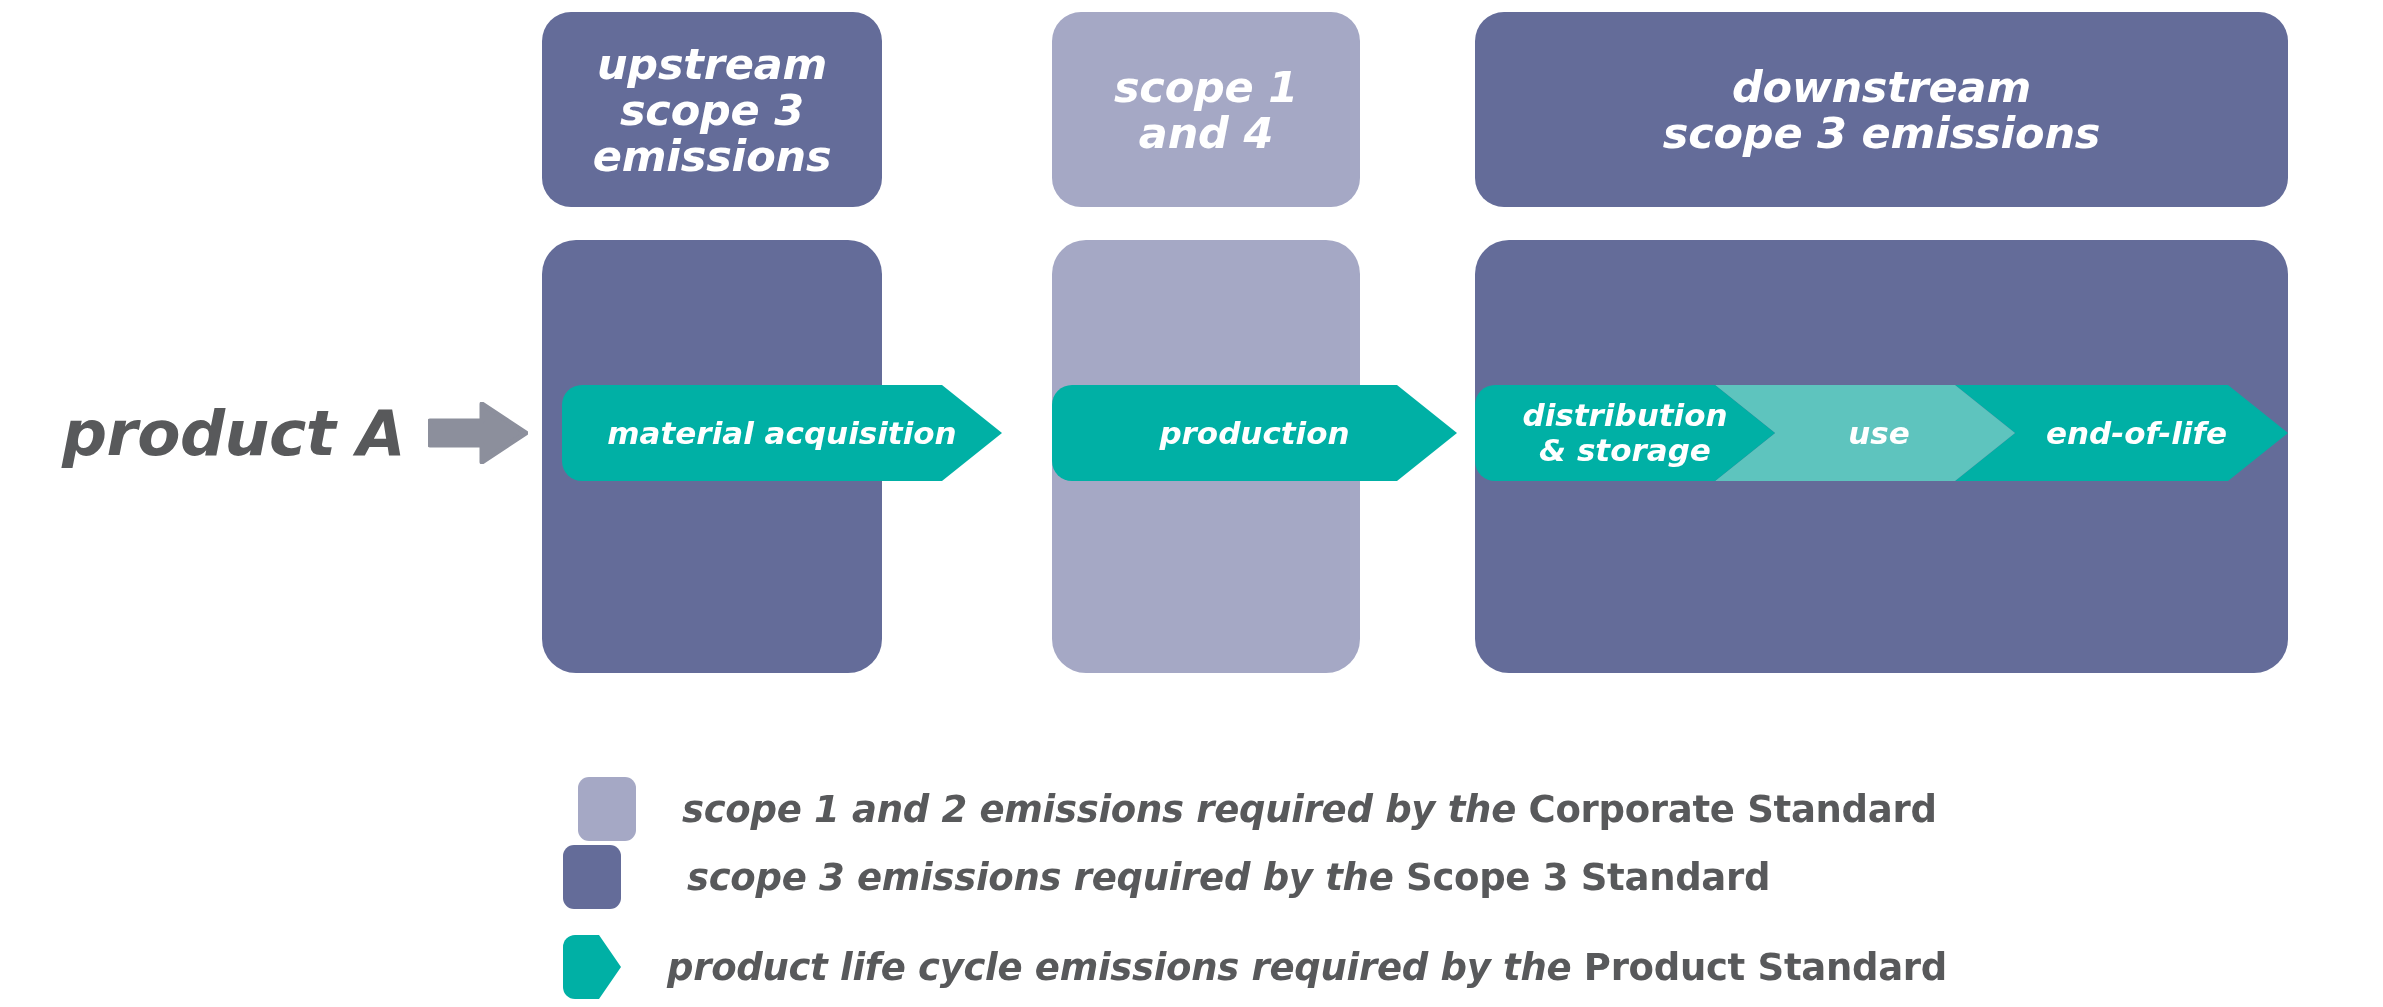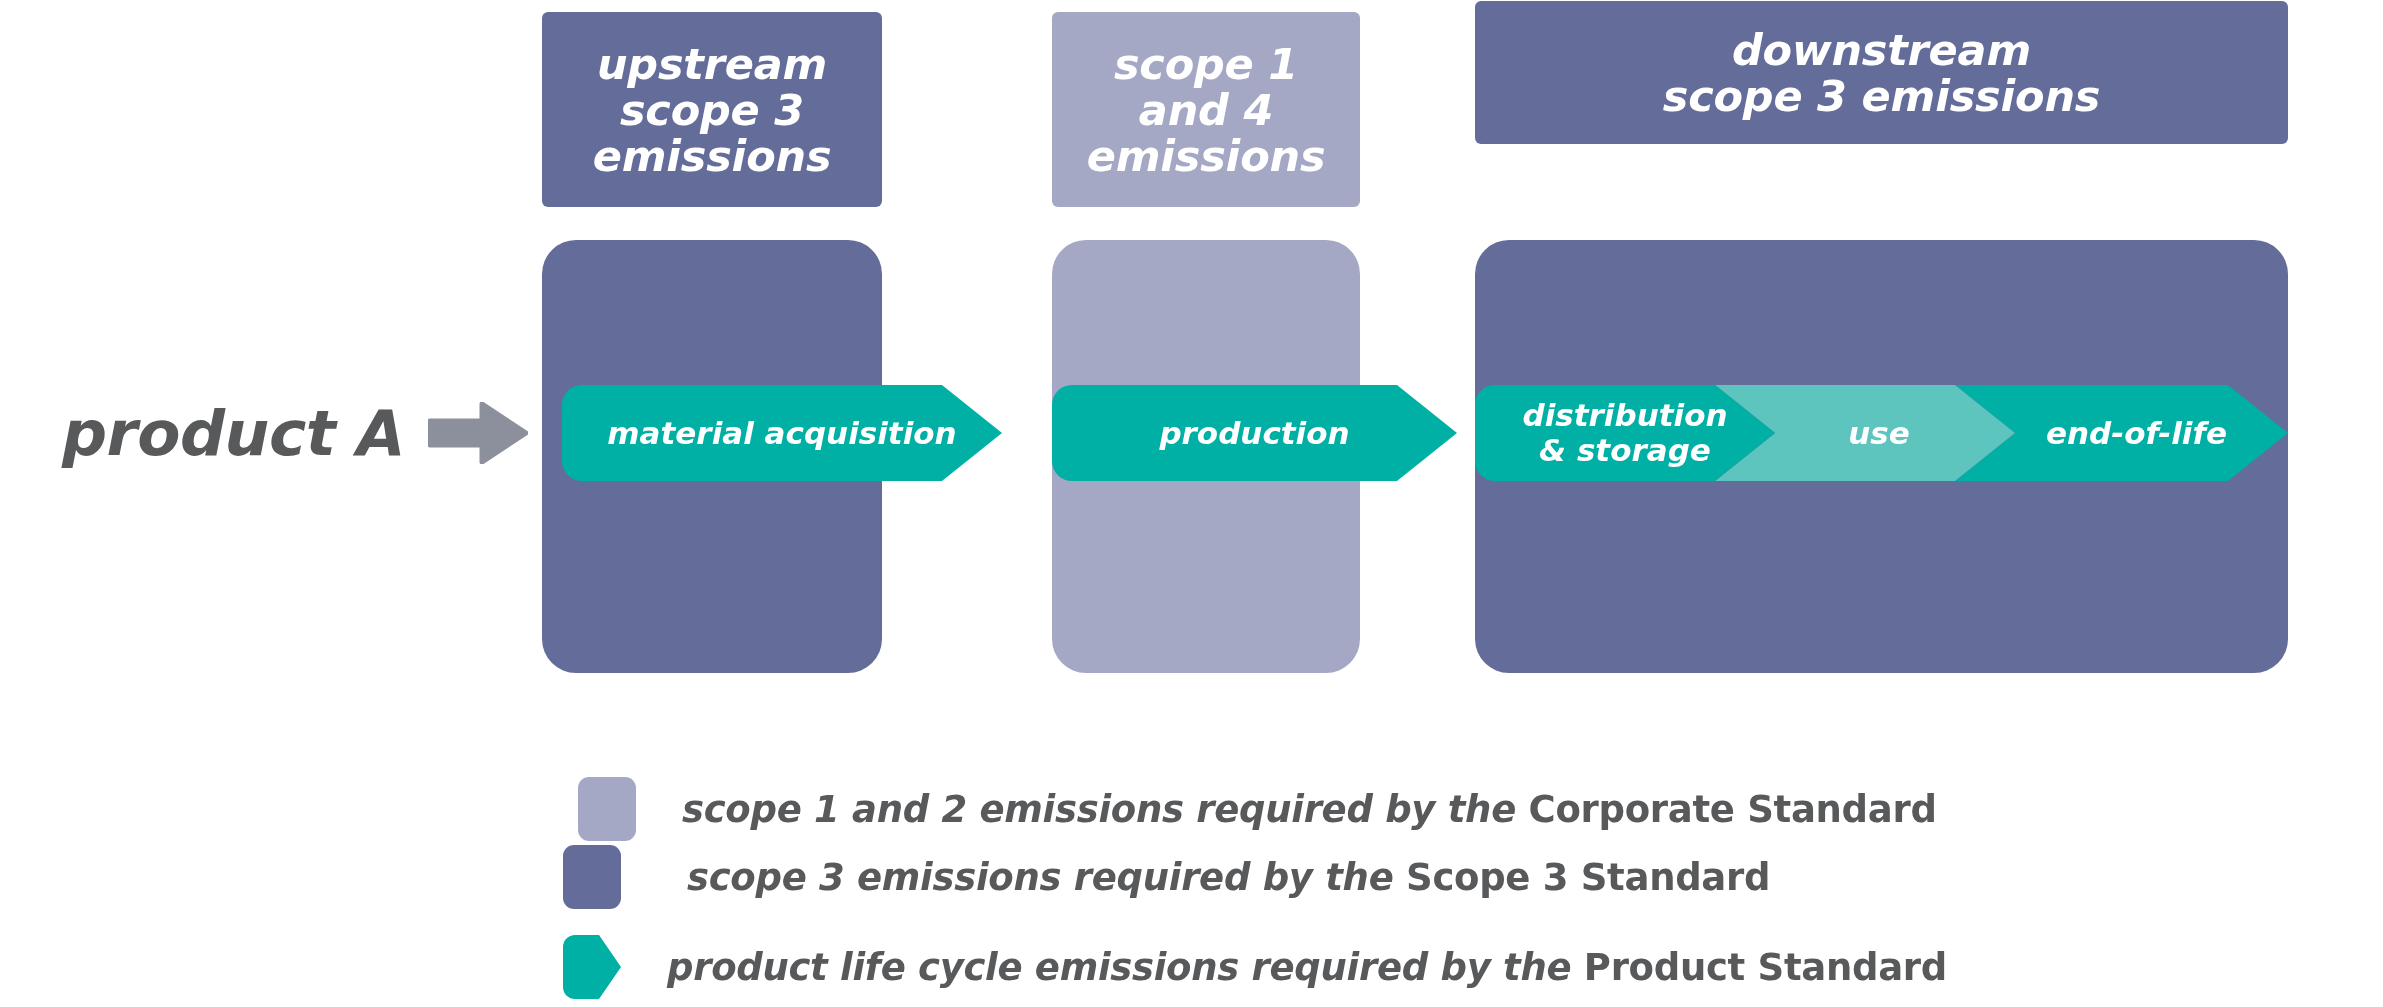--- a/index.html
+++ b/index.html
@@ -8,21 +8,21 @@
     width:2383px;height:1007px;
     background:#ffffff;
     font-family:"DejaVu Sans","Liberation Sans",sans-serif;
     overflow:hidden;
   }
   #stage{position:relative;width:2383px;height:1007px;}
 
   
   .hdr-box{
     position:absolute;
-    border-radius:6px;
+    border-radius:29px;
     display:flex;align-items:center;justify-content:center;
     text-align:center;
     color:#ffffff;
     font-style:italic;
     font-weight:bold;
     font-size:43px;
     line-height:1.07;
     letter-spacing:-0.2px;
     box-sizing:border-box;
     padding:0 14px;
@@ -97,25 +97,24 @@
   <div class="hdr-box c-dark" style="left:542px;top:12px;width:340px;height:195px;">
     <div>
       <span>upstream</span><br>
       <span>scope 3 emissions</span>
     </div>
   </div>
 
   <div class="hdr-box c-light" style="left:1052px;top:12px;width:308px;height:195px;">
     <div>
       <span>scope 1 and 4</span><br>
-      <span>emissions</span>
-    </div>
-  </div>
-
-  <div class="hdr-box c-dark" style="left:1475px;top:1px;width:813px;height:143px;">
+    </div>
+  </div>
+
+  <div class="hdr-box c-dark" style="left:1475px;top:12px;width:813px;height:195px;">
     <div>
       <span>downstream</span><br>
       <span>scope 3 emissions</span>
     </div>
   </div>
 
   <div class="body-box c-dark" style="left:542px;top:240px;width:340px;height:433px;"></div>
   <div class="body-box c-light" style="left:1052px;top:240px;width:308px;height:433px;"></div>
   <div class="body-box c-dark" style="left:1475px;top:240px;width:813px;height:433px;"></div>
 

